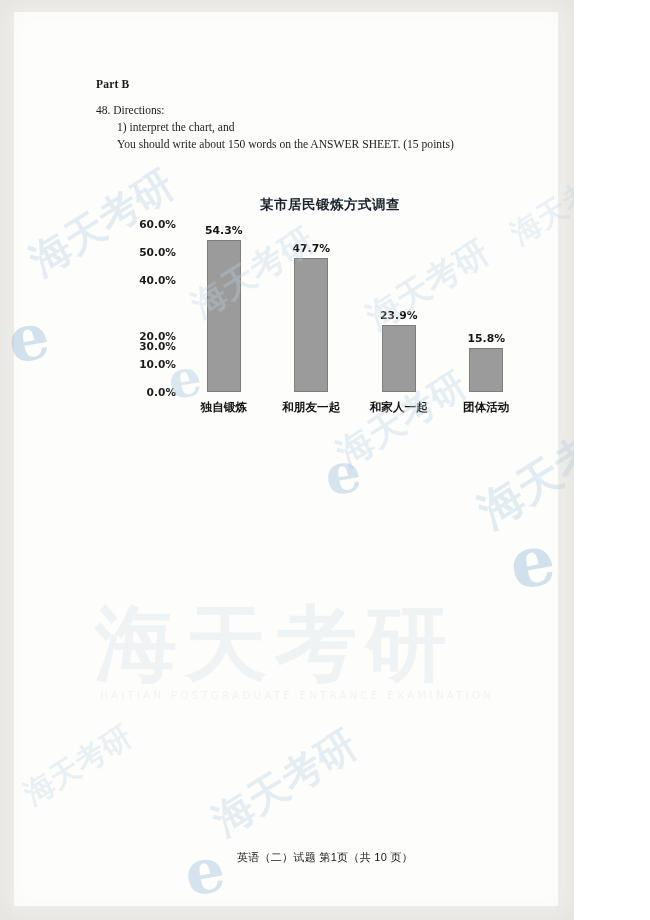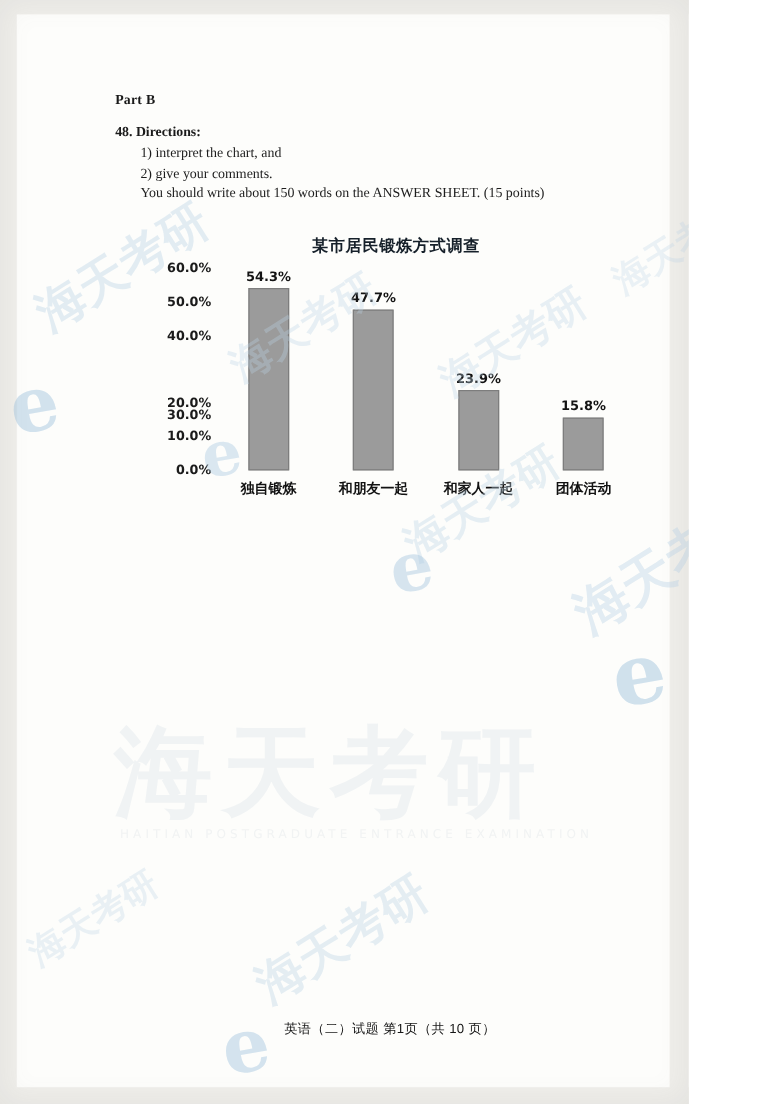--- a/index.html
+++ b/index.html
@@ -61,21 +61,21 @@
     font-weight: bold;
     color: #1a1a1a;
     letter-spacing: 0.2px;
   }
 
   .directions-head {
     position: absolute;
     left: 96px;
     top: 104px;
     font-size: 11.5px;
-    font-weight: bold;
+    font-weight: normal;
     color: #1a1a1a;
   }
 
   .body-lines {
     position: absolute;
     left: 117px;
     top: 120px;
     width: 470px;
     font-size: 11.6px;
     color: #1d1d1d;
@@ -237,21 +237,20 @@
   <div class="wm-big-sub">HAITIAN POSTGRADUATE ENTRANCE EXAMINATION</div>
 
   <div id="content">
 
     <div class="part-label">Part B</div>
 
     <div class="directions-head">48. Directions:</div>
 
     <div class="body-lines">
       <div>1) interpret the chart, and</div>
-      <div>2) give your comments.</div>
       <div>You should write about 150 words on the ANSWER SHEET. (15 points)</div>
     </div>
 
     <div id="chart">
       <div class="chart-title">某市居民锻炼方式调查</div>
 
       <div class="axis-labels" id="yaxis">
           <div class="tick" style="top: 0px;">60.0%</div>
           <div class="tick" style="top: 28px;">50.0%</div>
           <div class="tick" style="top: 56px; margin-left: 29px;">40.0%</div>

